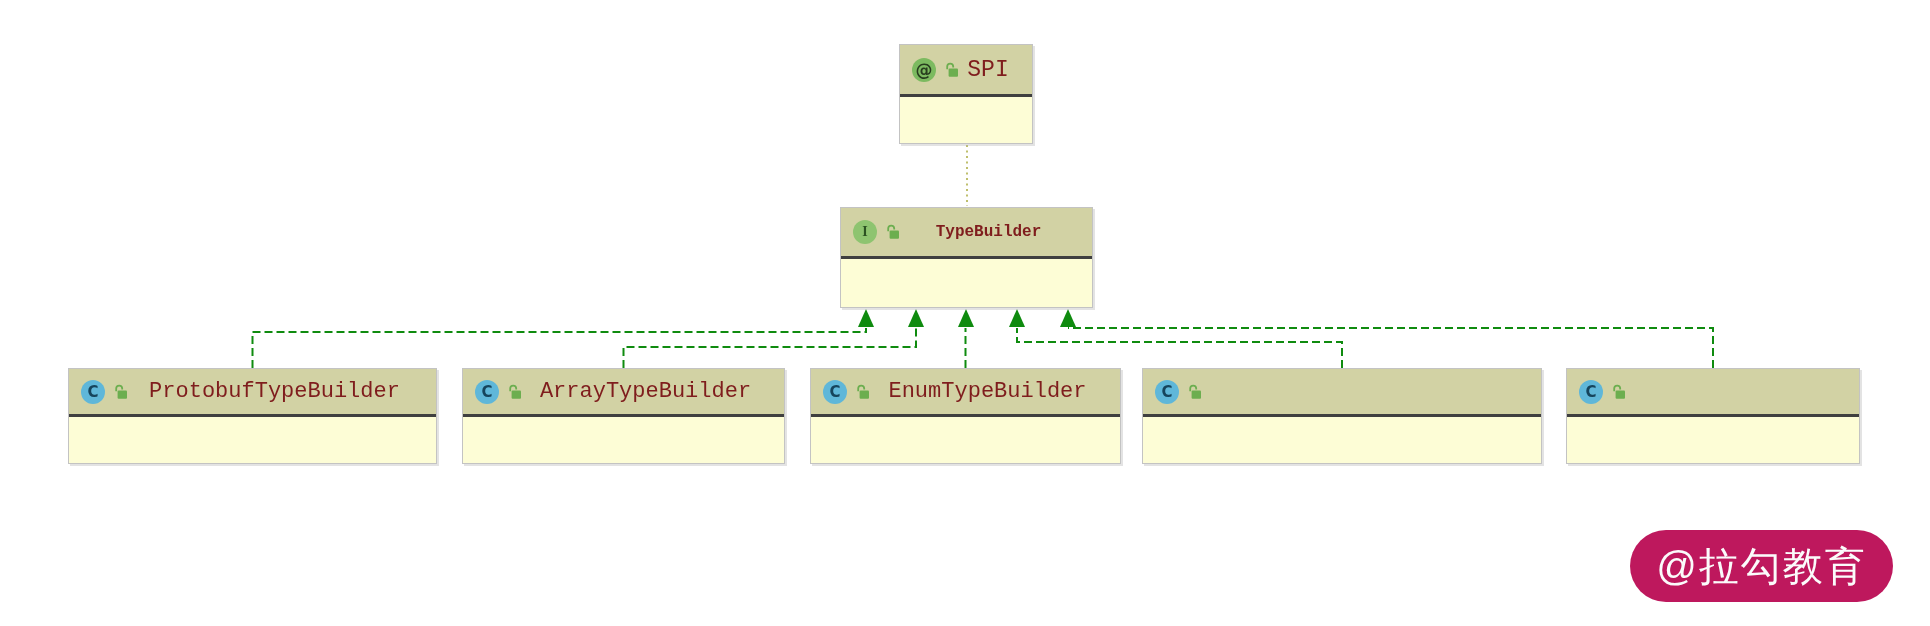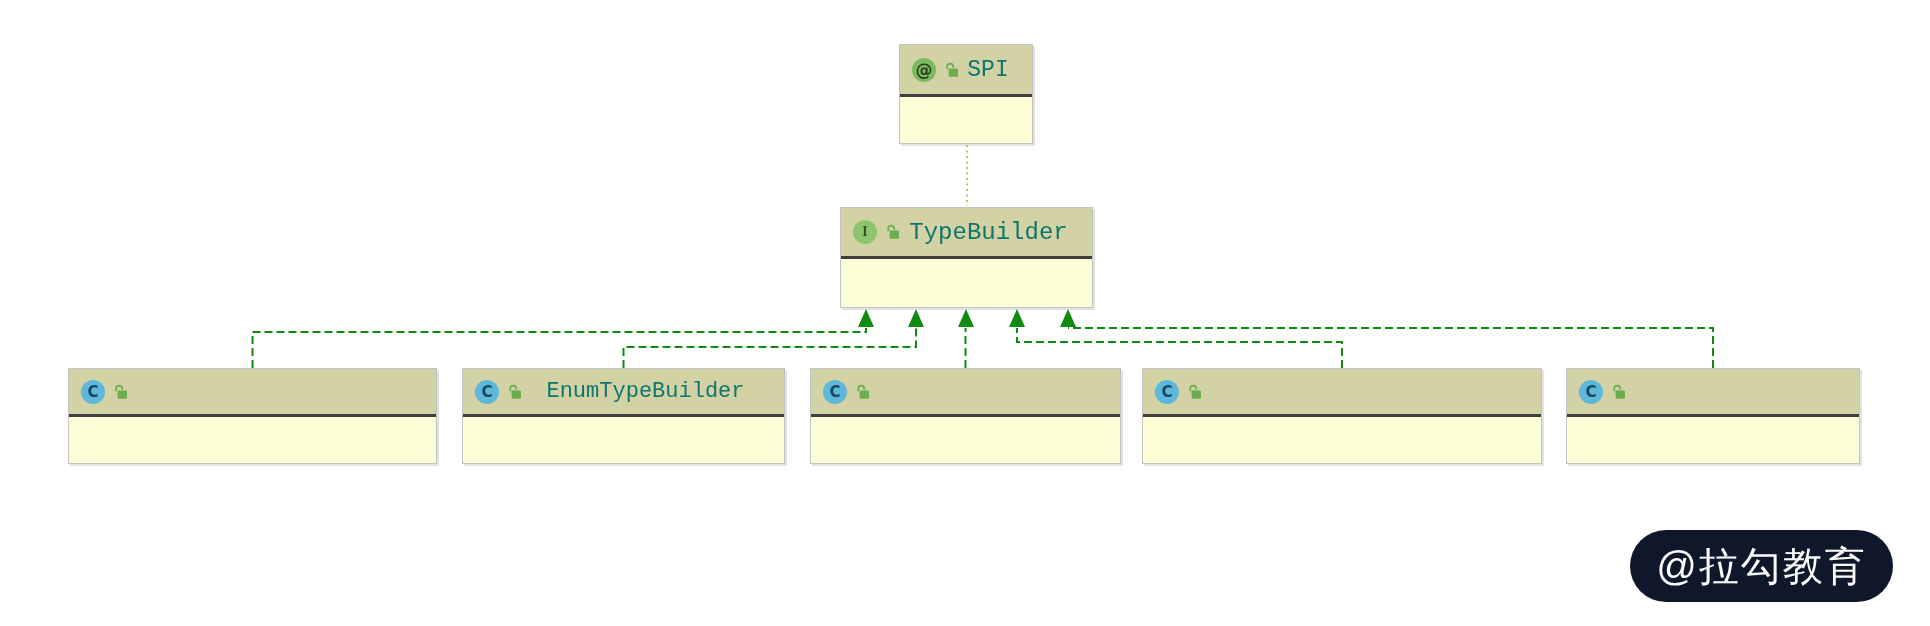--- a/index.html
+++ b/index.html
@@ -62,45 +62,45 @@
     display: inline-flex;
     align-items: center;
     margin-left: 8px;
     flex: 0 0 auto;
   }
   .node-label {
     flex: 1;
     text-align: center;
     font-family: "Liberation Mono", "DejaVu Sans Mono", monospace;
     font-size: 22px;
-    color: #0f766e;
+    color: #7f1d1d;
     white-space: nowrap;
     padding-right: 6px;
   }
   
   #n-spi         { left: 899px;  top: 44px;  width: 134px; height: 100px; }
   #n-spi .node-header { height: 52px; }
   #n-spi .node-label  { font-size: 23px; }
   #n-typebuilder { left: 840px;  top: 207px; width: 253px; height: 101px; }
   #n-typebuilder .node-header { height: 51px; }
-  #n-typebuilder .node-label  { font-size: 24px; }
+  #n-typebuilder .node-label  { font-size: 16px; font-weight: bold; }
   #n-protobuf    { left: 68px;   top: 368px; width: 369px; height: 96px; }
   #n-array       { left: 462px;  top: 368px; width: 323px; height: 96px; }
   #n-enum        { left: 810px;  top: 368px; width: 311px; height: 96px; }
   #n-collection  { left: 1142px; top: 368px; width: 400px; height: 96px; }
   #n-map         { left: 1566px; top: 368px; width: 294px; height: 96px; }
 
   .watermark {
     position: absolute;
     left: 1630px;
     top: 530px;
     width: 263px;
     height: 72px;
     border-radius: 36px;
-    background: #0f172a;
+    background: #be185d;
     color: #fbfbfb;
     font-size: 40px;
     letter-spacing: 2px;
     display: flex;
     align-items: center;
     justify-content: center;
     user-select: none;
   }
 </style>
 </head>
@@ -158,47 +158,49 @@
 
   <div class="node" id="n-protobuf">
     <div class="node-header">
       <span class="badge badge-class">C</span>
       <span class="lock">
         <svg width="16" height="16" viewBox="0 0 16 16">
             <path d="M3.2 7.2 V4.6 a3 3 0 0 1 6 0 V5.4" fill="none" stroke="#6cae4f" stroke-width="1.8"></path>
             <rect x="4.6" y="6.6" width="9.4" height="8.2" rx="1" fill="#6cae4f"></rect>
           </svg>
       </span>
+      <span class="node-label">ProtobufTypeBuilder</span>
     </div>
     <div class="node-body"></div>
   </div>
 
   <div class="node" id="n-array">
     <div class="node-header">
       <span class="badge badge-class">C</span>
       <span class="lock">
         <svg width="16" height="16" viewBox="0 0 16 16">
             <path d="M3.2 7.2 V4.6 a3 3 0 0 1 6 0 V5.4" fill="none" stroke="#6cae4f" stroke-width="1.8"></path>
             <rect x="4.6" y="6.6" width="9.4" height="8.2" rx="1" fill="#6cae4f"></rect>
           </svg>
       </span>
+      <span class="node-label">ArrayTypeBuilder</span>
+    </div>
+    <div class="node-body"></div>
+  </div>
+
+  <div class="node" id="n-enum">
+    <div class="node-header">
+      <span class="badge badge-class">C</span>
+      <span class="lock">
+        <svg width="16" height="16" viewBox="0 0 16 16">
+            <path d="M3.2 7.2 V4.6 a3 3 0 0 1 6 0 V5.4" fill="none" stroke="#6cae4f" stroke-width="1.8"></path>
+            <rect x="4.6" y="6.6" width="9.4" height="8.2" rx="1" fill="#6cae4f"></rect>
+          </svg>
+      </span>
       <span class="node-label">EnumTypeBuilder</span>
-    </div>
-    <div class="node-body"></div>
-  </div>
-
-  <div class="node" id="n-enum">
-    <div class="node-header">
-      <span class="badge badge-class">C</span>
-      <span class="lock">
-        <svg width="16" height="16" viewBox="0 0 16 16">
-            <path d="M3.2 7.2 V4.6 a3 3 0 0 1 6 0 V5.4" fill="none" stroke="#6cae4f" stroke-width="1.8"></path>
-            <rect x="4.6" y="6.6" width="9.4" height="8.2" rx="1" fill="#6cae4f"></rect>
-          </svg>
-      </span>
     </div>
     <div class="node-body"></div>
   </div>
 
   <div class="node" id="n-collection">
     <div class="node-header">
       <span class="badge badge-class">C</span>
       <span class="lock">
         <svg width="16" height="16" viewBox="0 0 16 16">
             <path d="M3.2 7.2 V4.6 a3 3 0 0 1 6 0 V5.4" fill="none" stroke="#6cae4f" stroke-width="1.8"></path>

